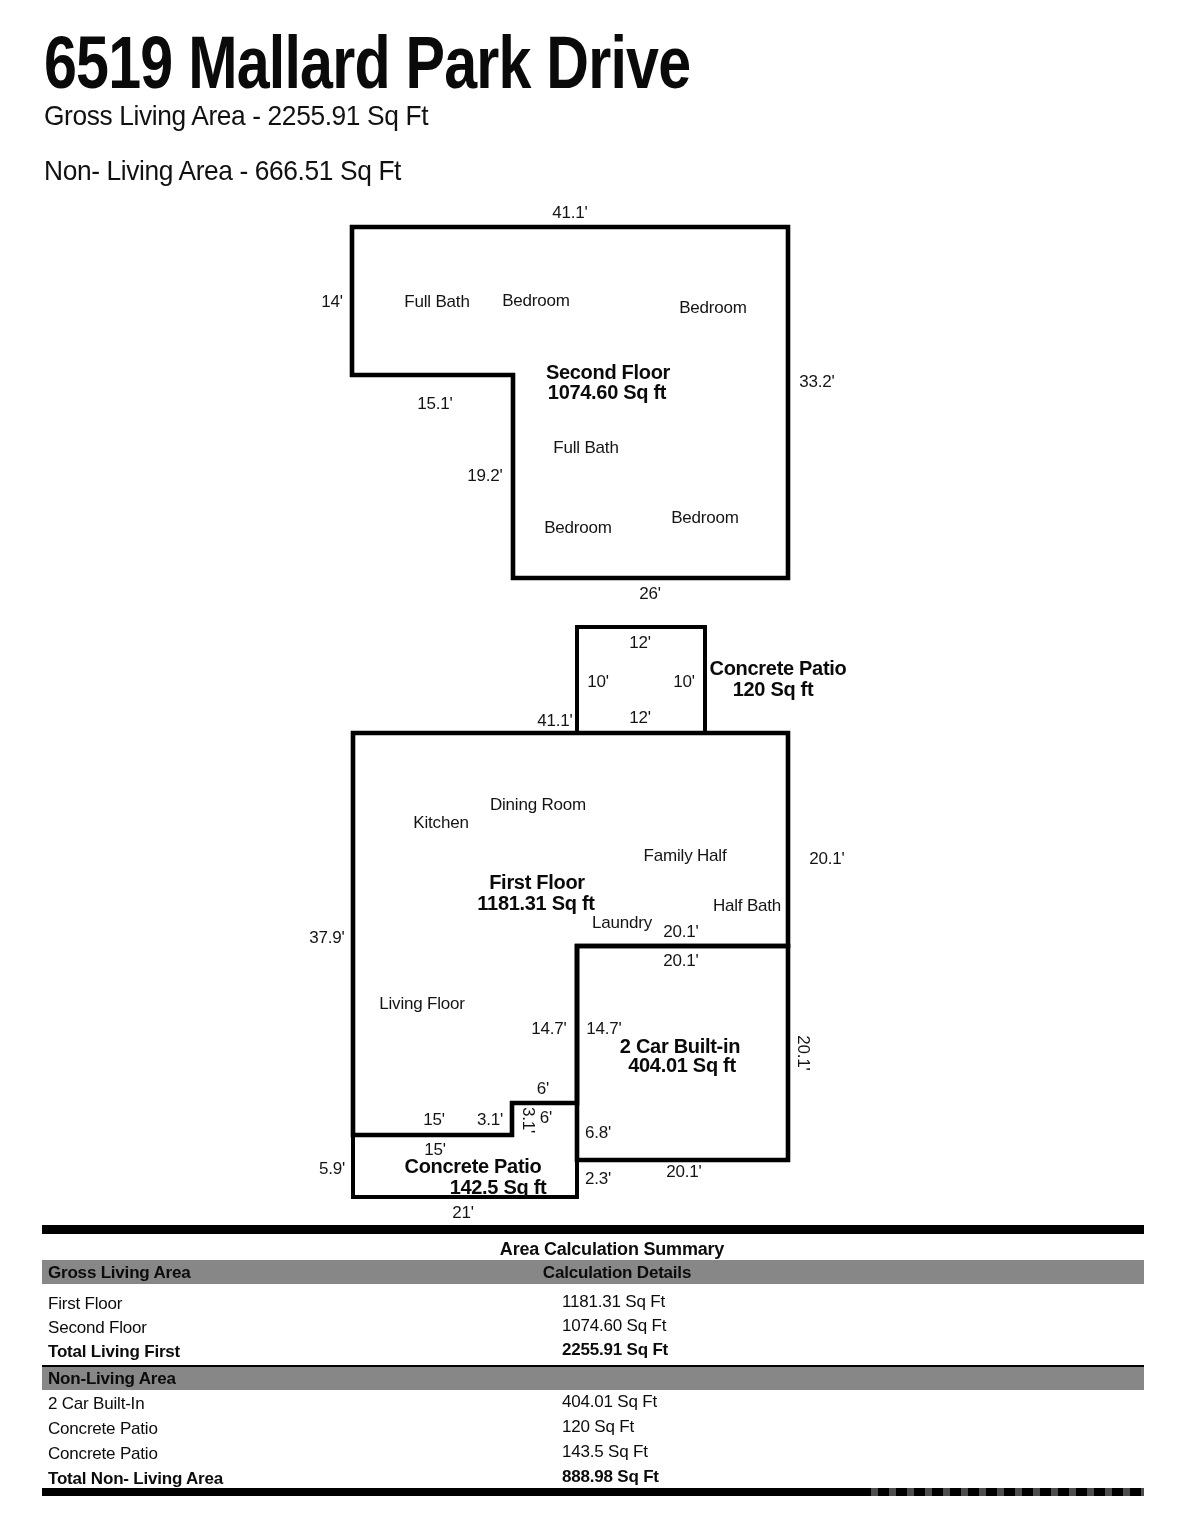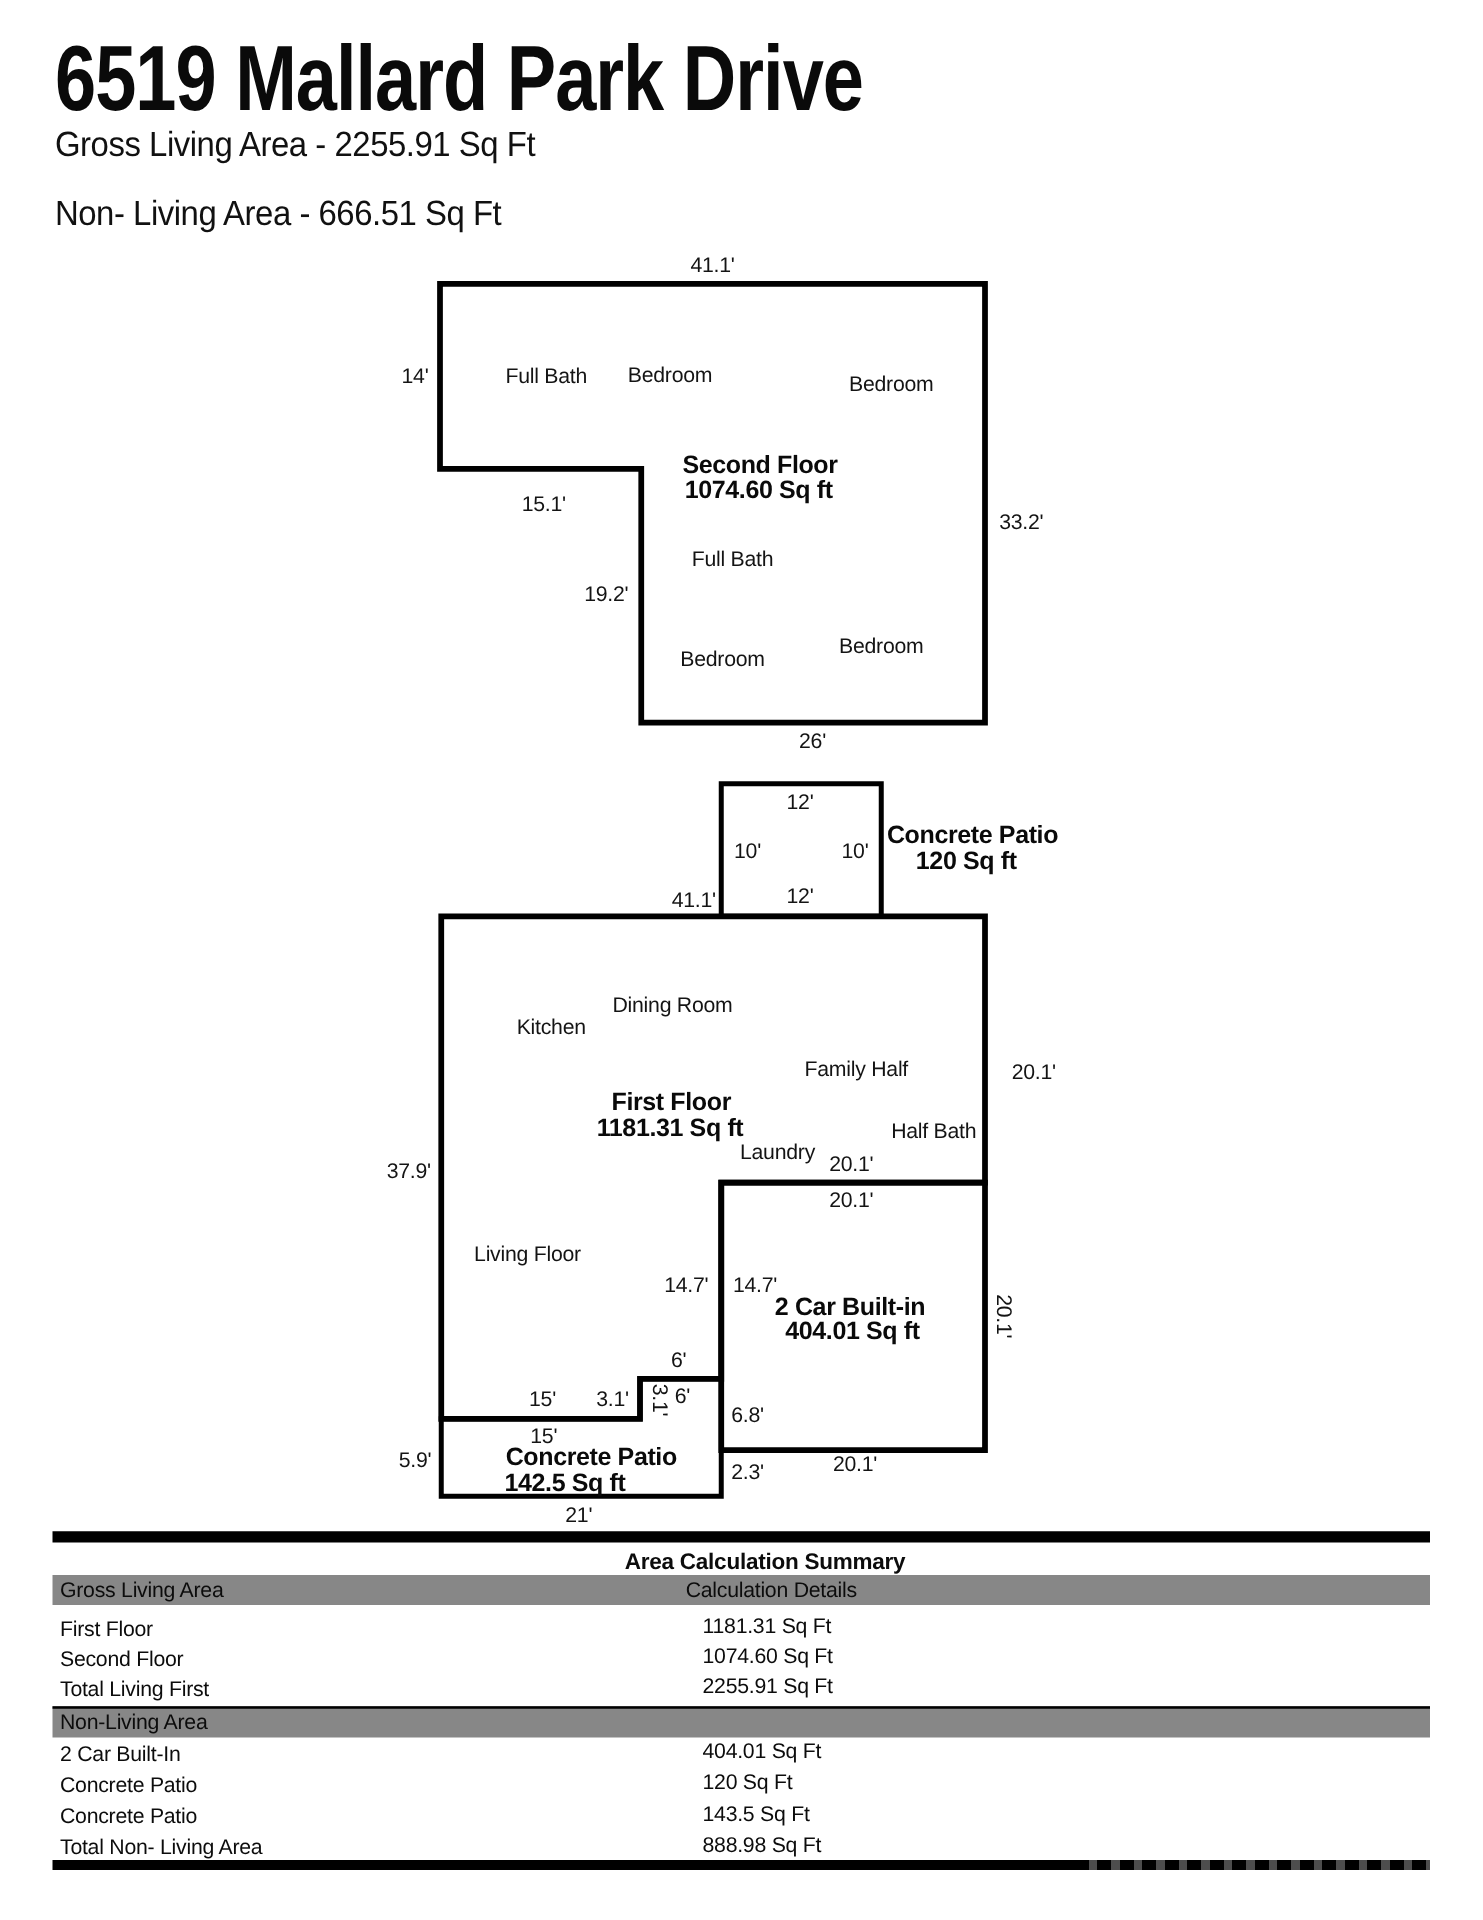--- a/index.html
+++ b/index.html
@@ -21,21 +21,21 @@
   .page-sub{
     position:absolute;left:44px;z-index:3;font-size:28px;line-height:1;letter-spacing:-0.4px;
     transform:scaleX(0.94);transform-origin:0 0;white-space:nowrap;color:#111;
   }
   .bar{position:absolute;left:42px;width:1102px;background:#000;z-index:2;}
   .grayband{position:absolute;left:42px;width:1102px;background:#878787;z-index:2;}
   .tbl{
     position:absolute;z-index:3;font-size:17px;line-height:1;white-space:nowrap;
     transform:translate(0,-50%);letter-spacing:-0.2px;color:#0c0c0c;
   }
-  .tbl.bold{font-weight:normal;}
+  .tbl.bold{font-weight:bold;}
   .tbl.center{transform:translate(-50%,-50%);}
   .summary-title{font-weight:bold;font-size:18px;}
   .watermark{
     position:absolute;left:860px;top:1488px;width:284px;height:8px;z-index:4;opacity:.5;
     background:repeating-linear-gradient(90deg,transparent 0 11px,#9a9a9a 11px 18px);
   }
 </style>
 </head>
 <body>
 
@@ -54,21 +54,21 @@
   </svg>
 
   <span class="t" style="left:570px;top:212px">41.1'</span>
   <span class="t" style="left:332px;top:301px">14'</span>
   <span class="t" style="left:437px;top:301px">Full Bath</span>
   <span class="t" style="left:536px;top:300px">Bedroom</span>
   <span class="t" style="left:713px;top:307px">Bedroom</span>
   <span class="t b" style="left:608px;top:372px">Second Floor</span>
   <span class="t b" style="left:607px;top:392px">1074.60 Sq ft</span>
   <span class="t" style="left:435px;top:403px">15.1'</span>
-  <span class="t" style="left:817px;top:418px">33.2'</span>
+  <span class="t" style="left:817px;top:381px">33.2'</span>
   <span class="t" style="left:586px;top:447px">Full Bath</span>
   <span class="t" style="left:485px;top:475px">19.2'</span>
   <span class="t" style="left:578px;top:527px">Bedroom</span>
   <span class="t" style="left:705px;top:517px">Bedroom</span>
   <span class="t" style="left:650px;top:593px">26'</span>
 
   <span class="t" style="left:640px;top:642px">12'</span>
   <span class="t" style="left:598px;top:681px">10'</span>
   <span class="t" style="left:684px;top:681px">10'</span>
   <span class="t" style="left:640px;top:717px">12'</span>
@@ -98,21 +98,21 @@
   <span class="t b" style="left:682px;top:1065px">404.01 Sq ft</span>
   <span class="t rot" style="left:803px;top:1053px">20.1'</span>
   <span class="t" style="left:598px;top:1132px">6.8'</span>
   <span class="t" style="left:684px;top:1171px">20.1'</span>
 
   <span class="t rot" style="left:528px;top:1120px">3.1'</span>
   <span class="t" style="left:546px;top:1117px">6'</span>
   <span class="t" style="left:435px;top:1149px">15'</span>
   <span class="t" style="left:332px;top:1168px">5.9'</span>
   <span class="t b" style="left:473px;top:1166px">Concrete Patio</span>
-  <span class="t b" style="left:452px;top:1187px">142.5 Sq ft</span>
+  <span class="t b" style="left:498px;top:1187px">142.5 Sq ft</span>
   <span class="t" style="left:598px;top:1178px">2.3'</span>
   <span class="t" style="left:463px;top:1212px">21'</span>
 
   <div class="bar" style="top:1225px;height:9px"></div>
   <div class="tbl center summary-title" style="left:612px;top:1249px">Area Calculation Summary</div>
 
   <div class="grayband" style="top:1260px;height:24px"></div>
   <div class="tbl bold" style="left:48px;top:1272px">Gross Living Area</div>
   <div class="tbl bold center" style="left:617px;top:1272px">Calculation Details</div>
 

